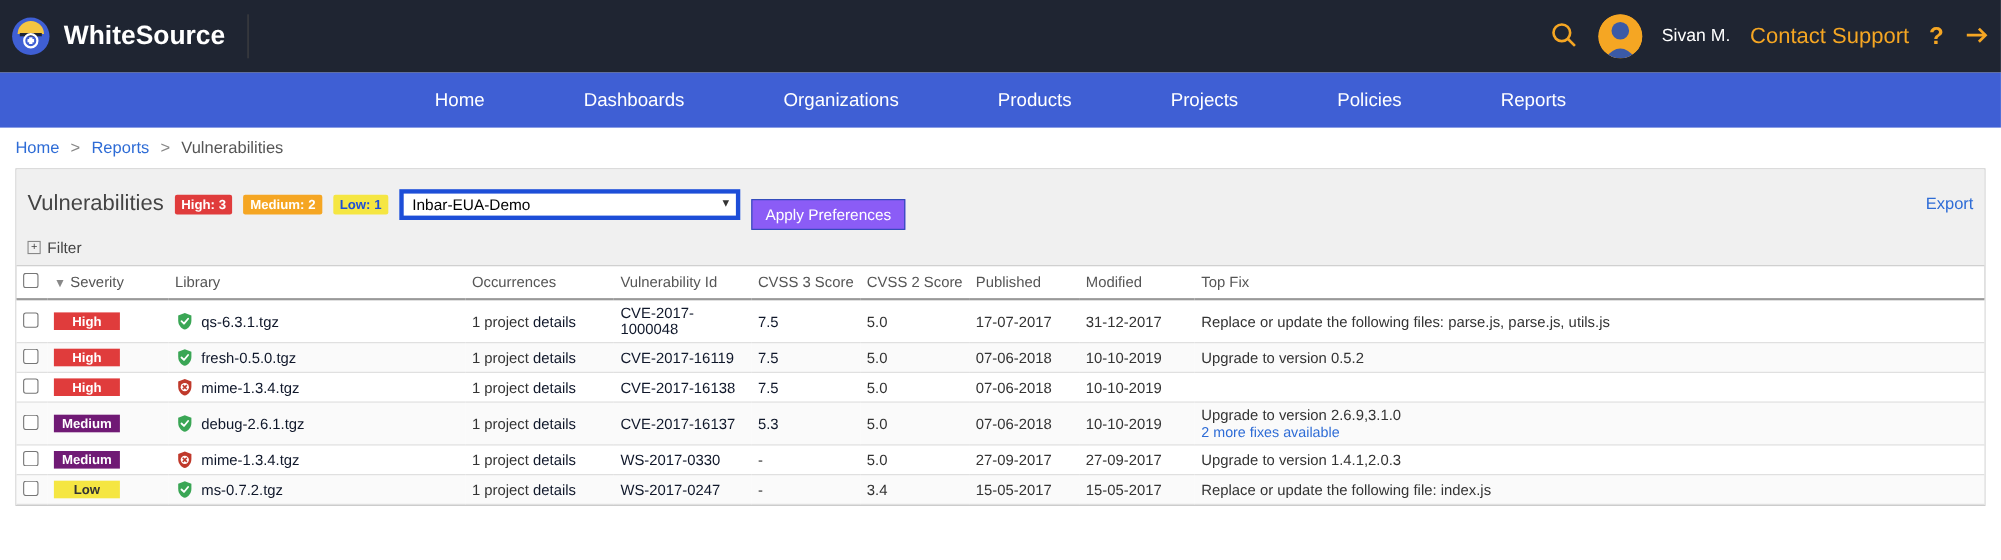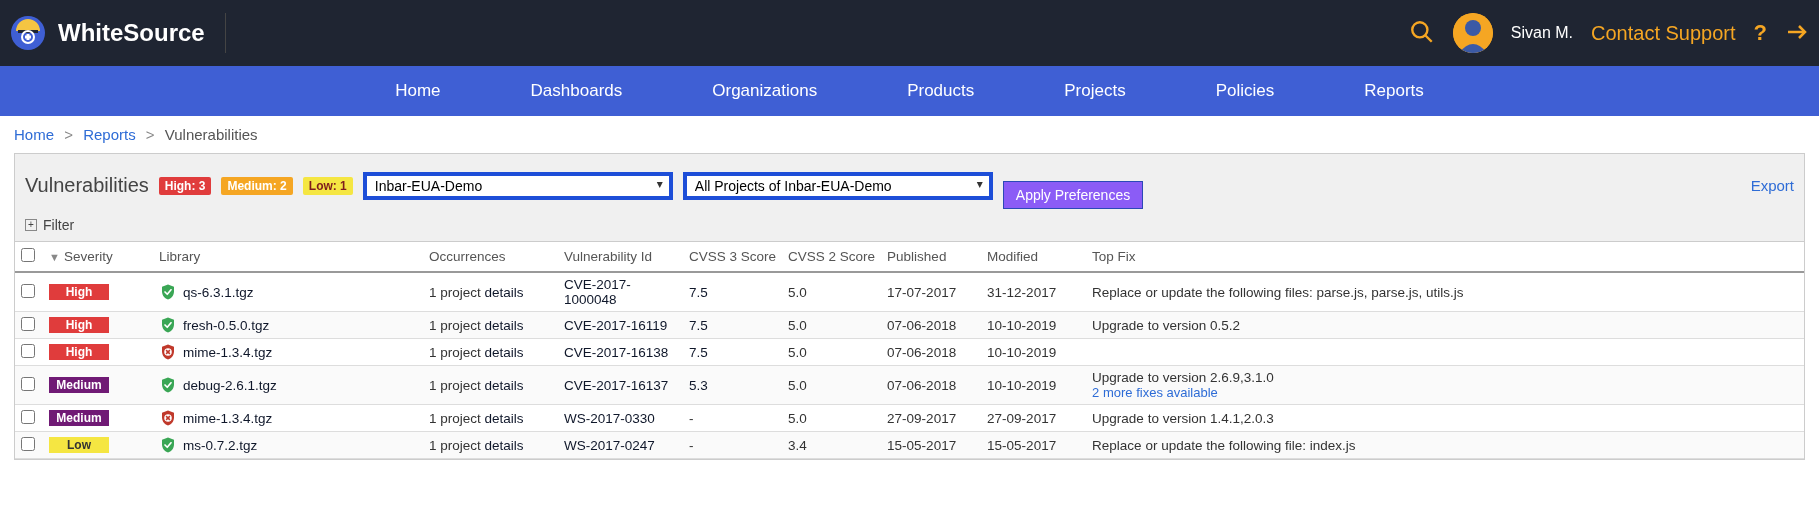--- a/index.html
+++ b/index.html
@@ -30,21 +30,21 @@
   .breadcrumb .sep { margin:0 6px; color:#888; }
 
   
   .panel { margin:0 14px; border:1px solid #ccc; }
   .panel-header { background:#f0f0f0; border-bottom:1px solid #ccc; padding:8px 10px; }
   .ph-row1 { display:flex; align-items:center; gap:10px; }
   .page-title { font-size:20px; color:#444; }
   .sev-badge { color:#fff; font-size:12px; padding:2px 6px; border-radius:2px; font-weight:bold; display:inline-block; }
   .sev-high-b { background:#e03c3c; }
   .sev-med-b { background:#f5a623; }
-  .sev-low-b { background:#f5e642; color:#7f1d1d; }
+  .sev-low-b { background:#f5e642; color:#1d4ed8; }
   .sel { appearance:none; -webkit-appearance:none; border:4px solid #1d4ed8; background:#fff; height:28px; padding:2px 28px 2px 8px; font-size:14px; position:relative; min-width:310px; }
   .sel-wrap { position:relative; display:inline-block; }
   .sel-wrap::after { content:"▾"; position:absolute; right:10px; top:5px; pointer-events:none; font-size:12px; color:#333;}
   .apply-btn { background:#8b5cf6; color:#fff; border:1px solid #2b49b7; padding:5px 12px; font-size:14px; cursor:pointer;margin-top:19px; }
   .export-link { margin-left:auto; color:#2e6cd6; font-size:15px; }
   .ph-row2 { display:flex; align-items:center; gap:6px; margin-top:8px; font-size:14px; color:#444;}
   .plus-box { width:12px; height:12px; border:1px solid #888; display:inline-flex; align-items:center; justify-content:center; font-size:10px; line-height:1; cursor:pointer;}
 
   
   table.vuln { width:100%; border-collapse:collapse; font-size:13.5px; }
@@ -132,25 +132,20 @@
     <div class="ph-row1">
       <span class="page-title">Vulnerabilities</span>
       <span class="sev-badge sev-high-b">High: 3</span>
       <span class="sev-badge sev-med-b">Medium: 2</span>
       <span class="sev-badge sev-low-b">Low: 1</span>
       <span class="sel-wrap">
         <select class="sel">
           <option>Inbar-EUA-Demo</option>
         </select>
       </span>
-      <span class="sel-wrap">
-        <select class="sel">
-          <option>All Projects of Inbar-EUA-Demo</option>
-        </select>
-      </span>
       <button class="apply-btn">Apply Preferences</button>
       <a href="#" class="export-link">Export</a>
     </div>
     <div class="ph-row2">
       <span class="plus-box">+</span>
       <span>Filter</span>
     </div>
   </div>
 
   <table class="vuln">

